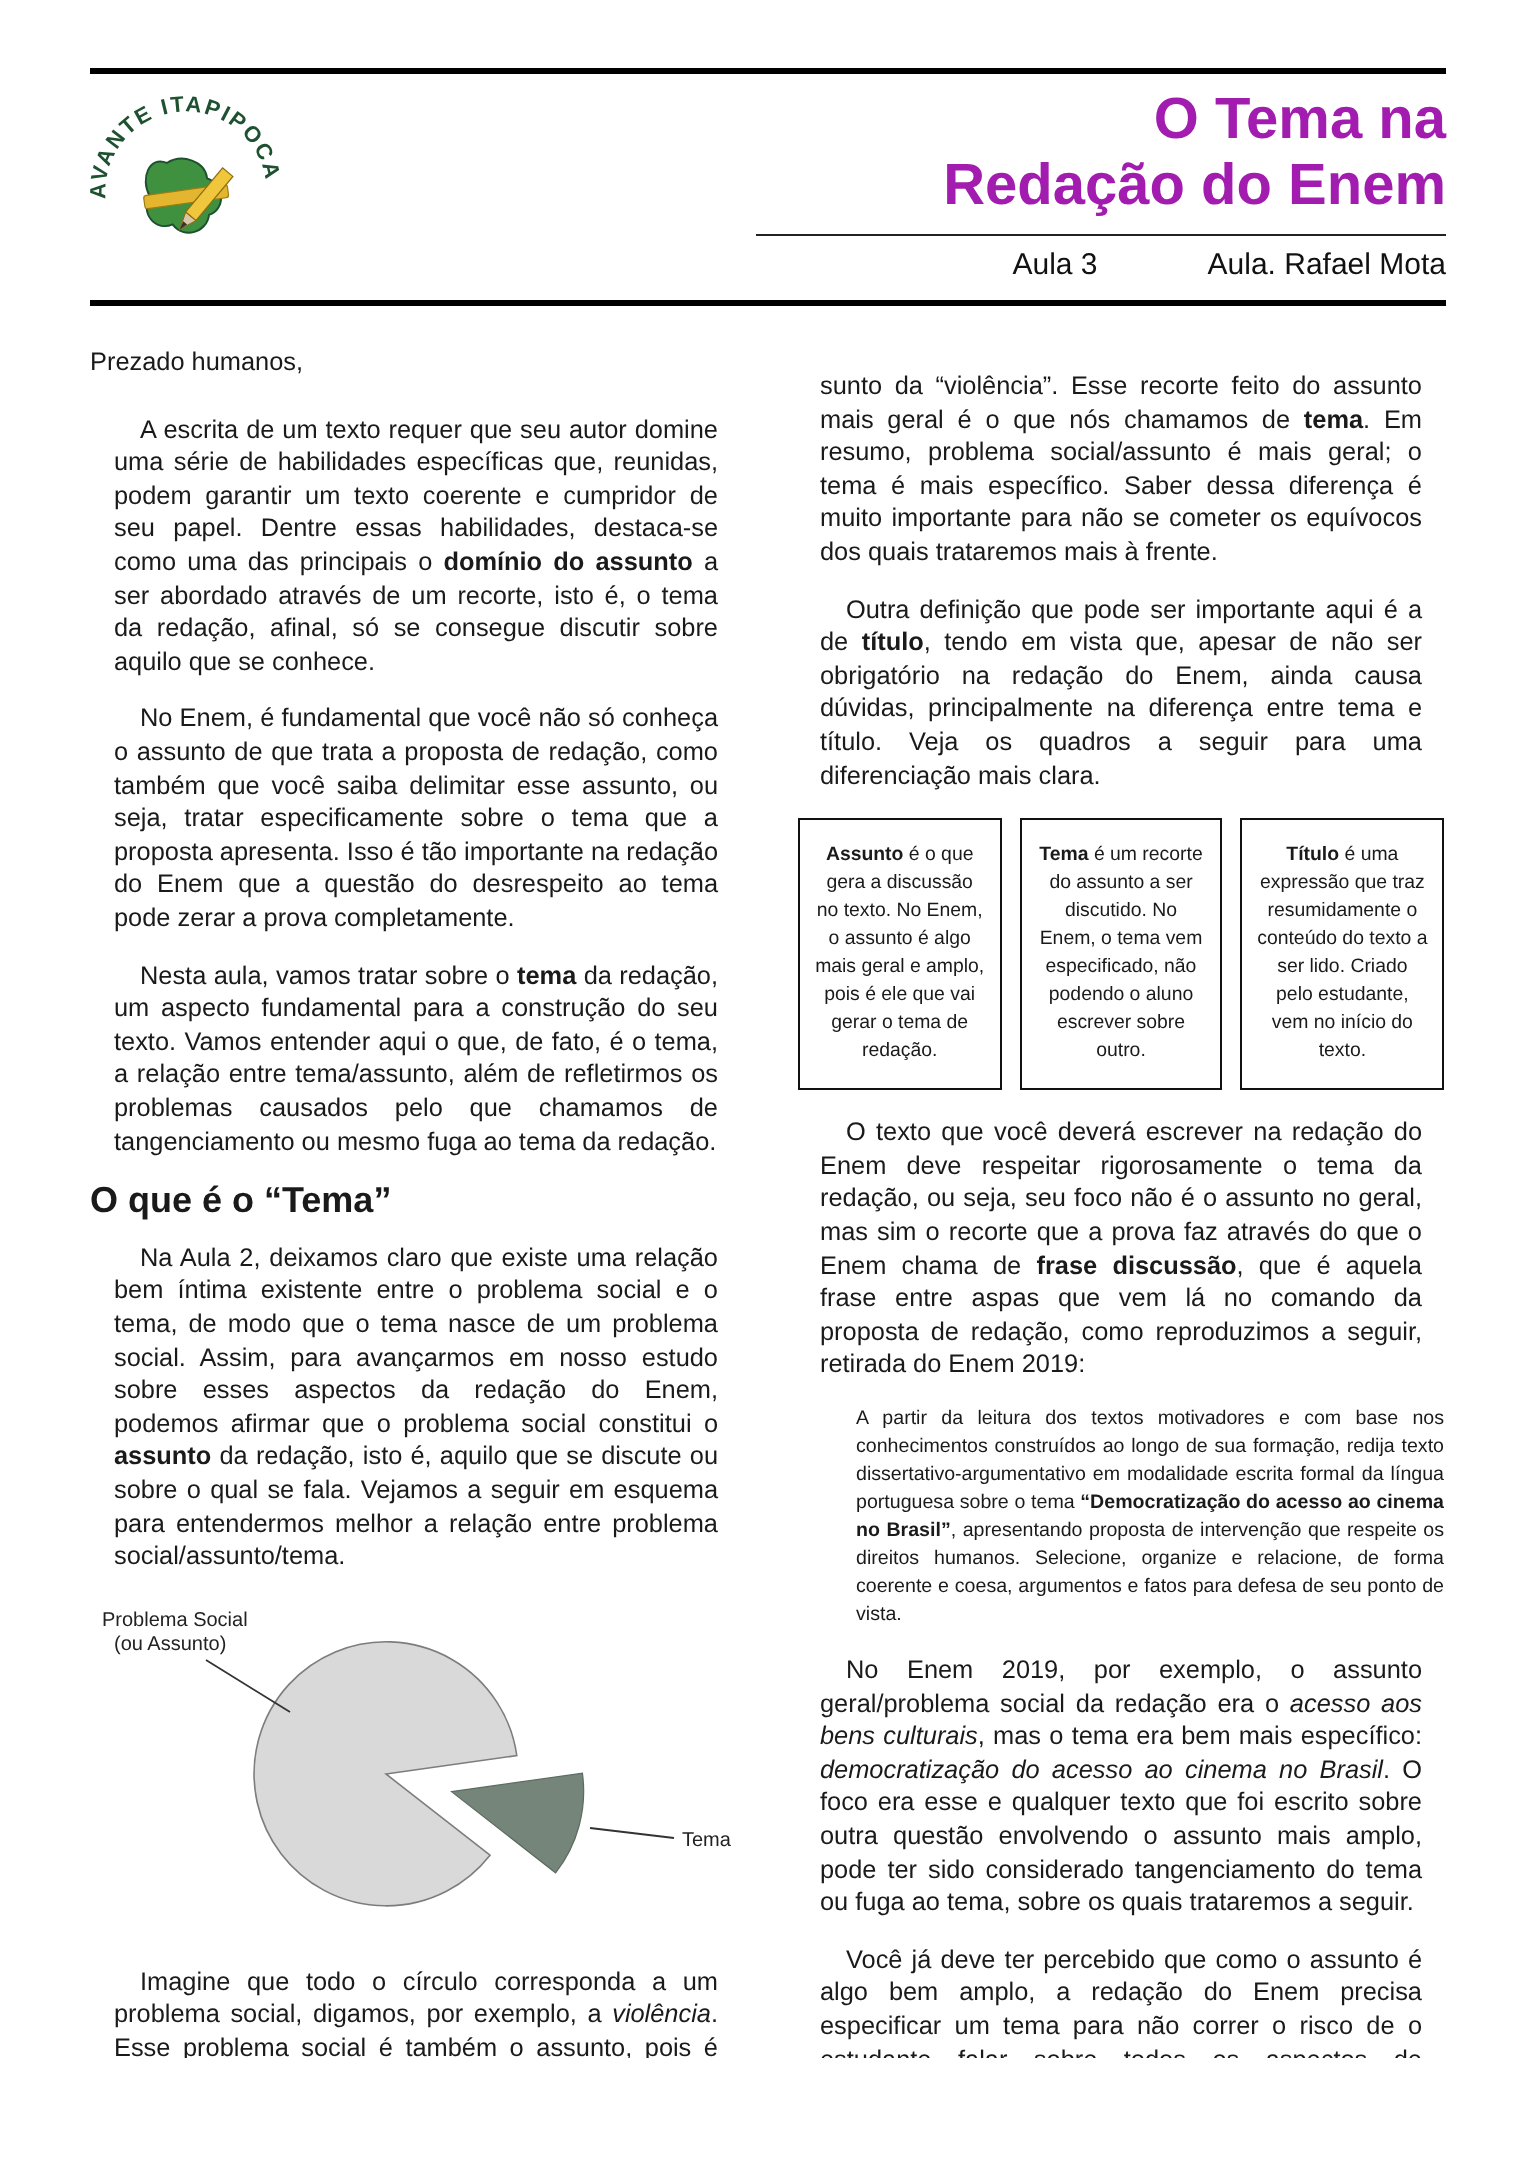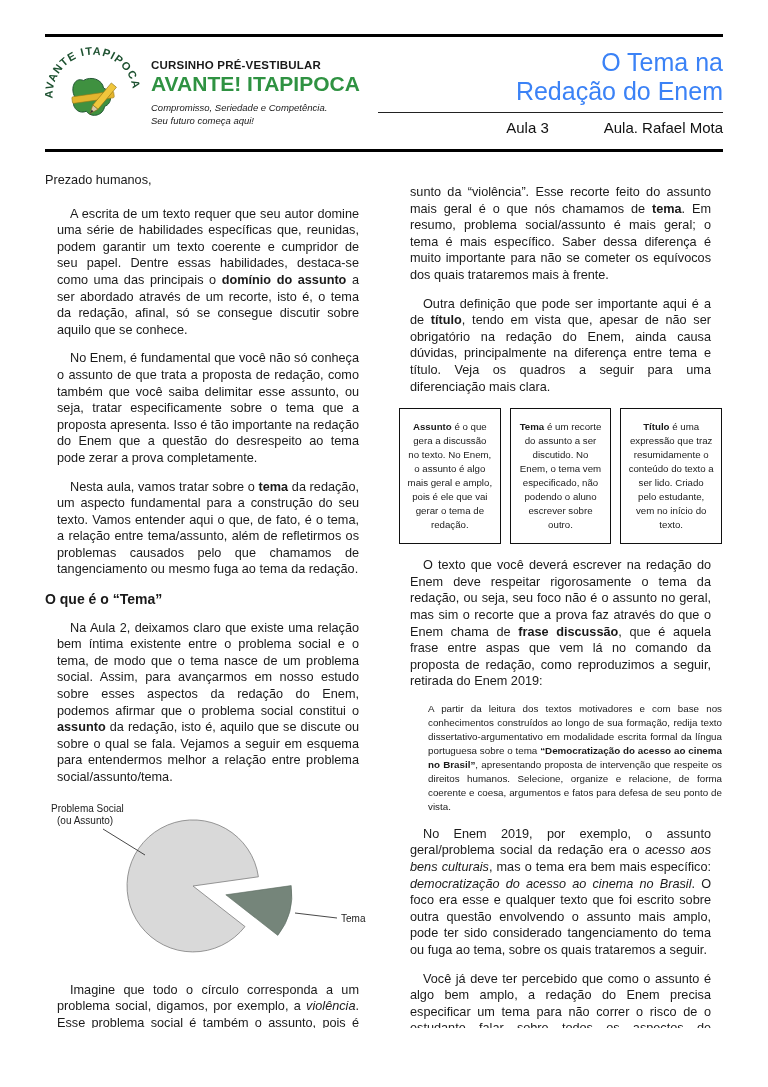--- a/index.html
+++ b/index.html
@@ -18,34 +18,34 @@
     border-bottom: 3px solid #000;
     padding: 7px 0 9px;
   }
   .header-inner { display:flex; justify-content:space-between; align-items:center; }
   .brand { display:flex; align-items:center; gap:10px; }
   .brand-text { padding-top:2px; }
   .school-line1 { font-size:11.5px; font-weight:bold; letter-spacing:.2px; }
   .school-line2 { font-size:21px; font-weight:bold; color:#2f9242; margin:1px 0 6px; }
   .motto { font-size:9.5px; font-style:italic; line-height:1.35; }
   .doc-title { text-align:right; width:345px; }
-  .title-line { font-size:25px; font-weight:normal; color:#3b82f6; line-height:1.14; }
+  .title-line { font-size:29px; font-weight:bold; color:#a21caf; line-height:1.14; }
   .title-divider { border-top:1.5px solid #222; margin:7px 0 6px; }
   .lesson-row { display:flex; justify-content:flex-end; gap:55px; font-size:15px; color:#111; }
   
   .content {
     display:flex; gap:27px;
     margin: 20px 45px 0;
     height: 856px; overflow:hidden;
   }
   .col { flex:1; font-size:12.7px; line-height:16.6px; text-align:justify; }
   .col p { margin:12px; text-indent:13px; }
   .salutation { text-indent:0 !important; margin:0 0 17px !important; text-align:left; }
   .section-heading {
-    font-size:14px; font-weight:bold; text-align:left;
+    font-size:18px; font-weight:bold; text-align:left;
     margin:13px 0 11px; text-indent:0;
   }
   
   .figure { margin:9px 0 7px; text-align:center; }
   .figure svg { display:block; margin:0 auto; }
   .fig-label { font-size:10px; fill:#222; }
   
   .boxes { display:flex; gap:9px; margin:13px 1px 13px; }
   .def-box {
     flex:1; border:1.3px solid #111;
@@ -83,26 +83,20 @@
             <textPath href="#logoArc" startOffset="6%">AVANTE  ITAPIPOCA</textPath>
           </text>
           <path d="M40,38 C31,34 26,46 31,55 C26,64 34,74 43,70 C49,78 61,74 62,65 C71,62 70,49 61,46 C60,37 48,33 40,38 Z" fill="#3f9140" stroke="#1d5130" stroke-width="1"></path>
           <rect x="28" y="52" width="44" height="7" rx="1.5" transform="rotate(-8 50 55)" fill="#e4b52e" stroke="#9a7b14" stroke-width="0.6"></rect>
           <g transform="rotate(40 58 60)">
             <rect x="54" y="38" width="7" height="30" fill="#f0c63c" stroke="#8a6d10" stroke-width="0.6"></rect>
             <polygon points="54,68 61,68 57.5,77" fill="#d8c7a8" stroke="#8a6d10" stroke-width="0.6"></polygon>
             <polygon points="56.2,72.5 58.8,72.5 57.5,77" fill="#333"></polygon>
           </g>
         </svg>
-        <div class="brand-text">
-          <div class="school-line1">CURSINHO PRÉ-VESTIBULAR</div>
-          <div class="school-line2">AVANTE! ITAPIPOCA</div>
-          <div class="motto">Compromisso, Seriedade e Competência.</div>
-          <div class="motto">Seu futuro começa aqui!</div>
-        </div>
       </div>
       <div class="doc-title">
         <div class="title-line">O Tema na</div>
         <div class="title-line">Redação do Enem</div>
         <div class="title-divider"></div>
         <div class="lesson-row">
           <span>Aula 3</span>
           <span>Aula. Rafael Mota</span>
         </div>
       </div>

